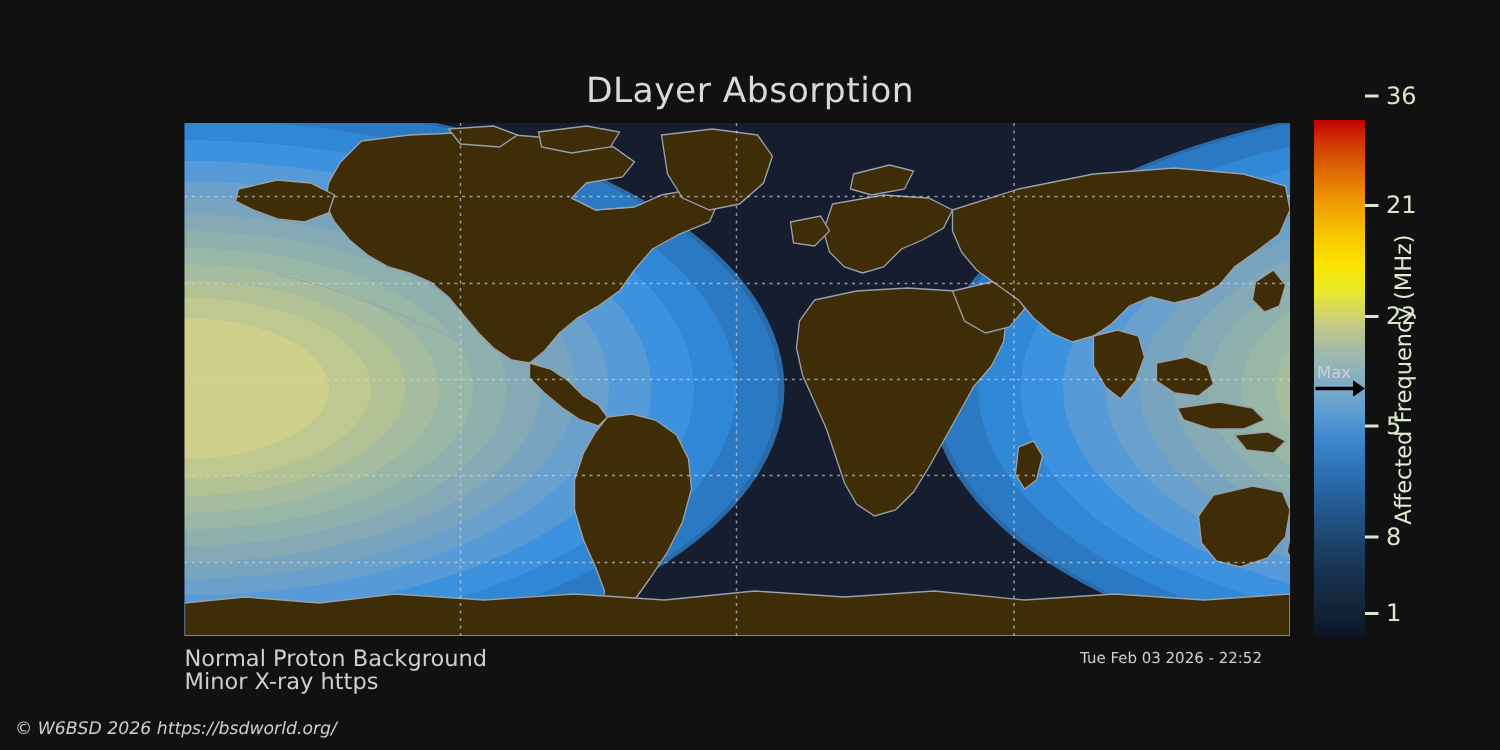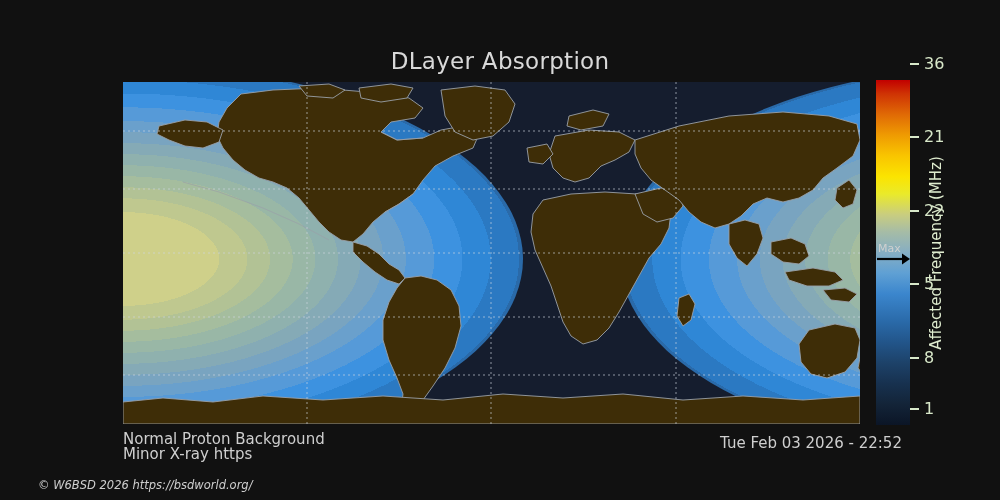--- a/index.html
+++ b/index.html
@@ -125,22 +125,22 @@
   .maxmark{position:absolute;left:0;width:34px;}
   .maxmark .mx-label{
     position:absolute;bottom:2px;left:2px;font-size:11px;color:#cfd0cf;line-height:1;
   }
   .maxarrow{position:absolute;left:0;top:0;}
 
   
   .note{position:absolute;left:123px;font-size:15px;color:#cfcfcf;}
   .note1{top:430px;}
   .note2{top:445px;}
-  .stamp{position:absolute;left:720px;top:434px;font-size:15px;color:#cfcfcf;}
-  .copy{position:absolute;left:10px;top:478px;font-size:11.5px;font-style:italic;color:#cfcfcf;margin-left:28px;}
+  .stamp{position:absolute;left:720px;top:434px;font-size:10px;color:#cfcfcf;}
+  .copy{position:absolute;left:10px;top:478px;font-size:11.5px;font-style:italic;color:#cfcfcf;}
 </style>
 </head>
 <body>
 
 <div id="root">
 
   <div class="title">DLayer Absorption</div>
 
   <div class="map-frame">
     <div class="map-ocean"></div>

